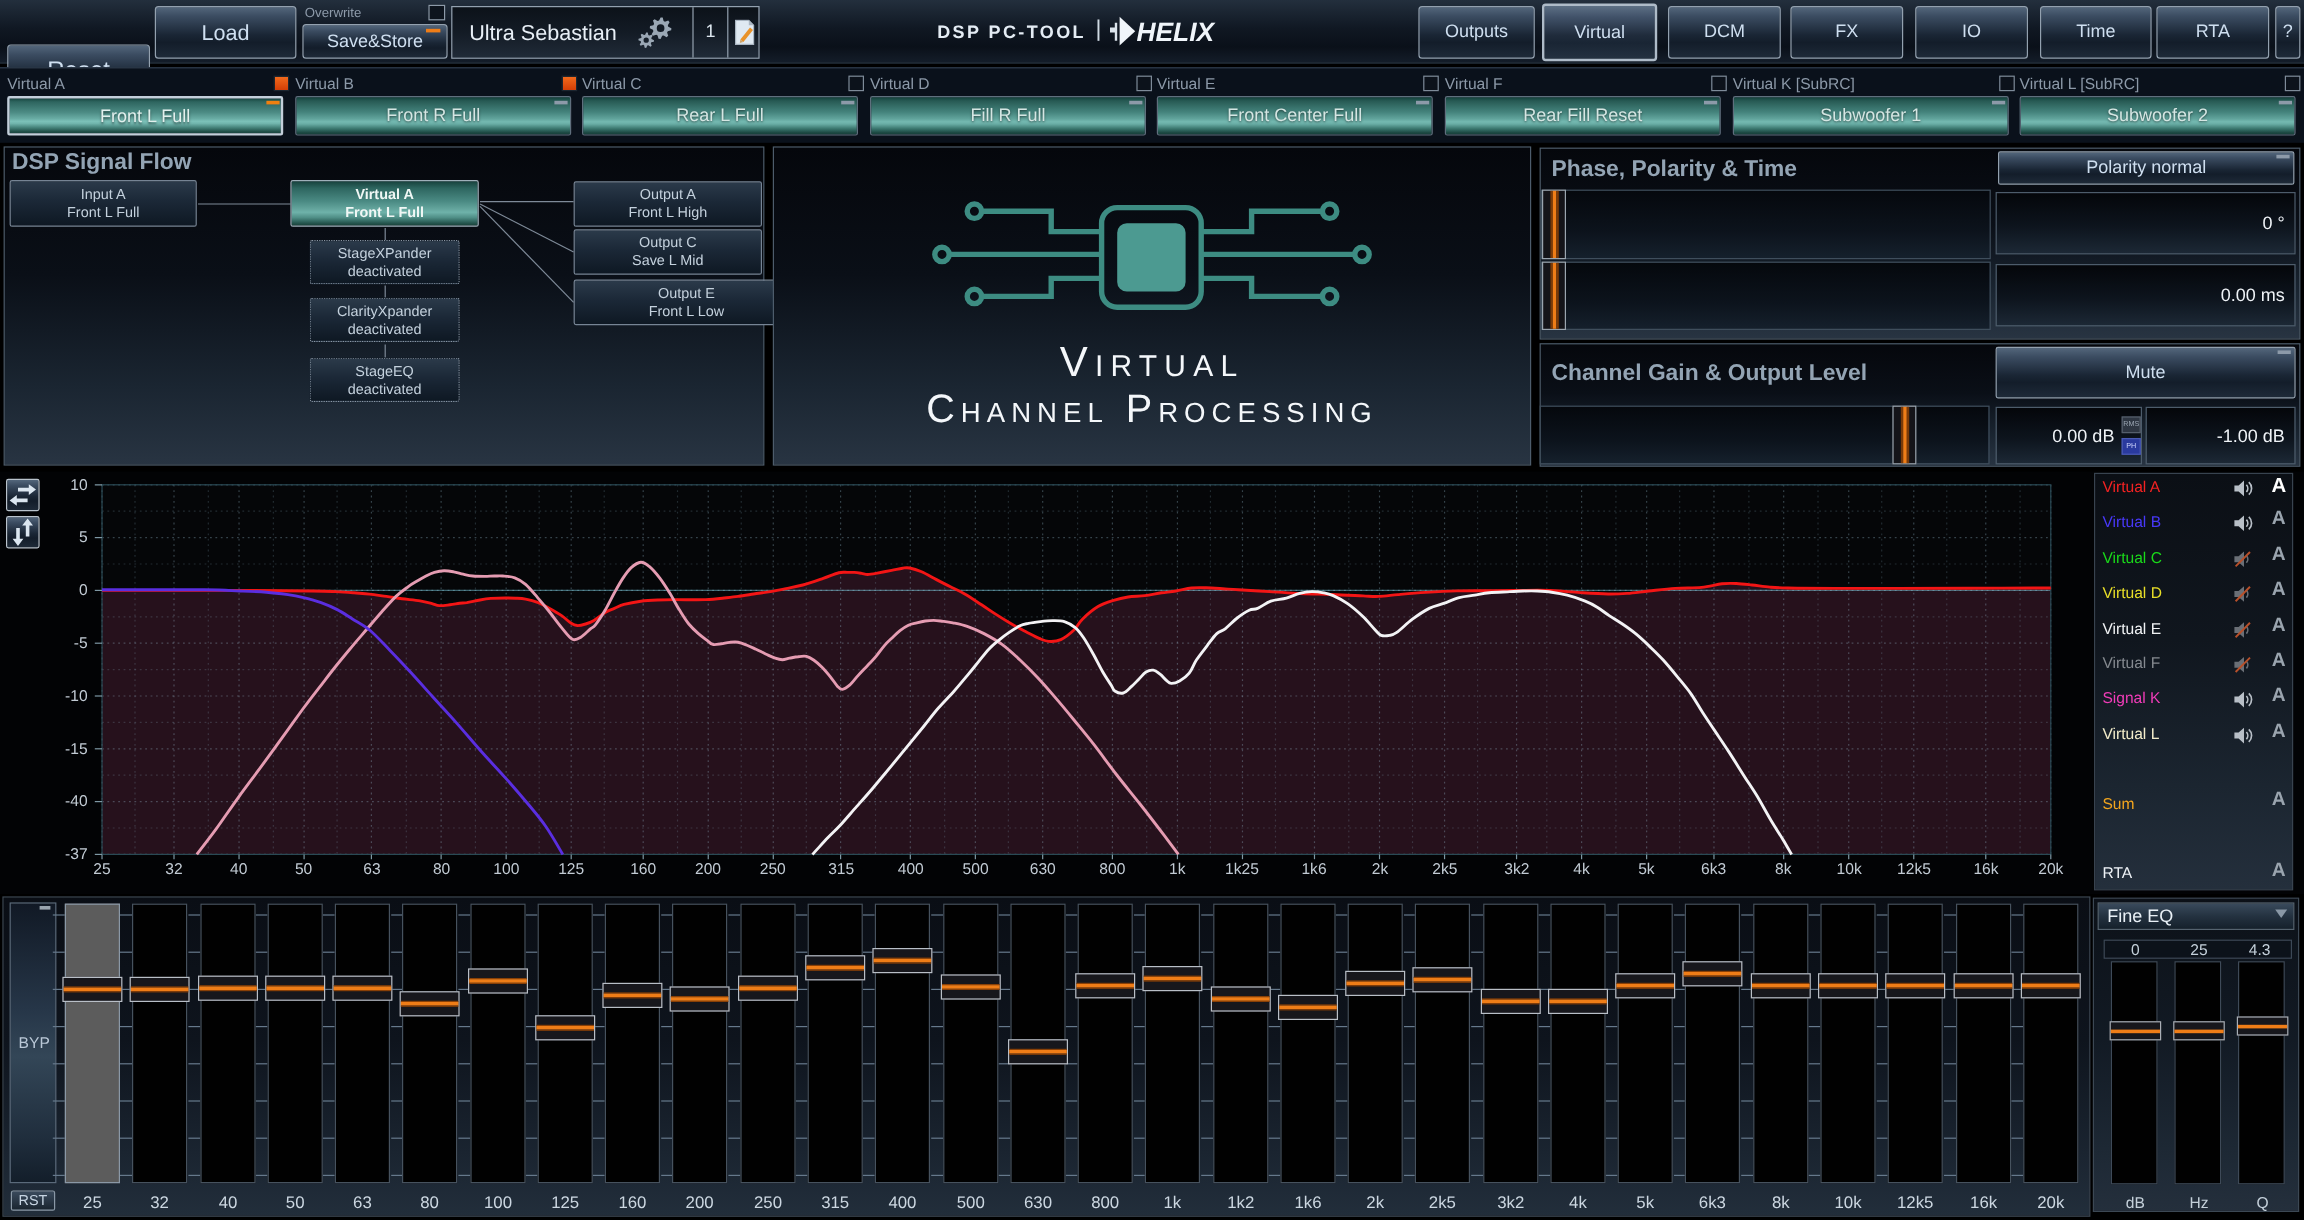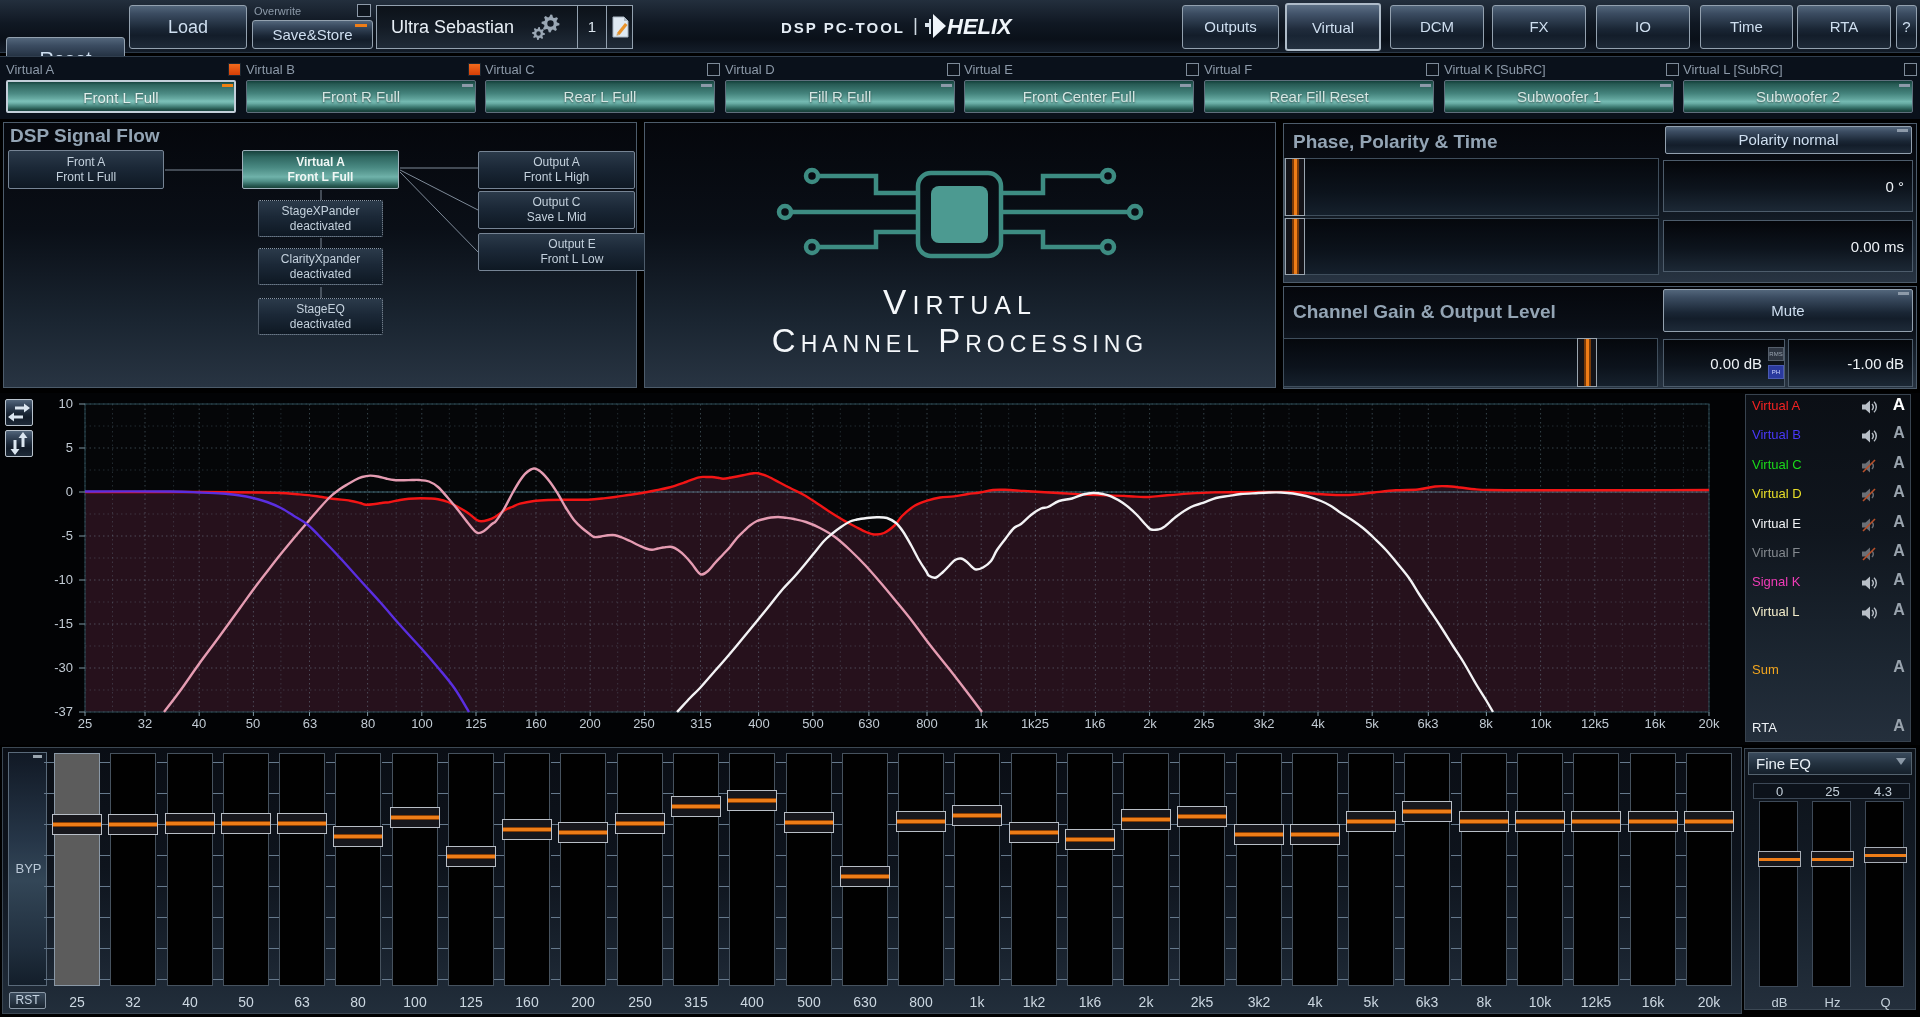--- a/index.html
+++ b/index.html
@@ -104,21 +104,21 @@
     <line x1="162" y1="48" x2="239" y2="48"></line>
     <line x1="397" y1="46" x2="475" y2="46"></line>
     <line x1="397" y1="48" x2="475" y2="88"></line>
     <line x1="397" y1="50" x2="475" y2="130"></line>
     <line x1="318" y1="68" x2="318" y2="78"></line>
     <line x1="318" y1="116" x2="318" y2="126"></line>
     <line x1="318" y1="165" x2="318" y2="176"></line>
   </g>
 </svg>
 <div class="abs" style="left:8px;top:150px;width:156px;height:39px;border:1px solid #768494;background:linear-gradient(180deg,#2b3a4a 0%,#1b2837 45%,#0e1823 100%);color:#c4d1dd;font-weight:normal;font-size:12px;text-align:center;display:flex;flex-direction:column;justify-content:center;line-height:15px;border-radius:2px;">
-    <div>Front A</div>
+    <div>Input A</div>
     <div>Front L Full</div>
   </div>
 <div class="abs" style="left:242px;top:150px;width:157px;height:39px;border:1px solid #9fb0ba;background:linear-gradient(180deg,#16413c 0%,#2e6660 16%,#4a8a83 45%,#63a49c 62%,#6fb2aa 70%,#4f8e86 82%,#265750 94%,#194238 100%);color:#f0f7f5;font-weight:bold;font-size:12px;text-align:center;display:flex;flex-direction:column;justify-content:center;line-height:15px;border-radius:2px;">
     <div>Virtual A</div>
     <div>Front L Full</div>
   </div>
 <div class="abs" style="left:478px;top:151px;width:157px;height:38px;border:1px solid #768494;background:linear-gradient(180deg,#2b3a4a 0%,#1b2837 45%,#0e1823 100%);color:#c4d1dd;font-weight:normal;font-size:12px;text-align:center;display:flex;flex-direction:column;justify-content:center;line-height:15px;border-radius:2px;">
     <div>Output A</div>
     <div>Front L High</div>
   </div>
@@ -329,21 +329,21 @@
     <path d="M164.0,319.0 C166.7,315.5 174.2,306.0 180.0,298.0 C185.8,290.0 192.5,280.0 199.0,271.0 C205.5,262.0 212.2,253.3 219.0,244.0 C225.8,234.7 234.3,222.8 240.0,215.0 C245.7,207.2 248.7,202.8 253.0,197.0 C257.3,191.2 261.5,185.8 266.0,180.0 C270.5,174.2 275.3,167.8 280.0,162.0 C284.7,156.2 289.7,150.2 294.0,145.0 C298.3,139.8 302.0,135.7 306.0,131.0 C310.0,126.3 314.0,121.5 318.0,117.0 C322.0,112.5 326.3,107.5 330.0,104.0 C333.7,100.5 337.0,98.2 340.0,96.0 C343.0,93.8 345.5,92.5 348.0,91.0 C350.5,89.5 352.7,88.2 355.0,87.0 C357.3,85.8 359.5,84.7 362.0,84.0 C364.5,83.3 367.3,82.7 370.0,82.6 C372.7,82.5 375.3,83.0 378.0,83.5 C380.7,84.0 383.3,84.9 386.0,85.5 C388.7,86.1 391.0,86.7 394.0,87.0 C397.0,87.3 401.0,87.3 404.0,87.3 C407.0,87.3 409.5,87.0 412.0,87.0 C414.5,87.0 416.2,86.8 419.0,87.0 C421.8,87.2 425.8,87.3 429.0,88.5 C432.2,89.7 434.8,91.2 438.0,94.0 C441.2,96.8 444.7,101.2 448.0,105.0 C451.3,108.8 454.7,112.8 458.0,117.0 C461.3,121.2 464.8,126.2 468.0,130.0 C471.2,133.8 474.3,138.4 477.0,139.7 C479.7,141.0 481.5,139.5 484.0,138.0 C486.5,136.5 490.0,132.7 492.0,131.0 C494.0,129.3 494.0,130.5 496.0,128.0 C498.0,125.5 501.3,120.5 504.0,116.0 C506.7,111.5 509.5,105.5 512.0,101.0 C514.5,96.5 516.7,92.5 519.0,89.0 C521.3,85.5 523.5,82.2 526.0,80.0 C528.5,77.8 531.5,75.7 534.0,75.5 C536.5,75.3 538.3,76.8 541.0,79.0 C543.7,81.2 547.2,85.3 550.0,89.0 C552.8,92.7 555.3,96.7 558.0,101.0 C560.7,105.3 563.3,110.7 566.0,115.0 C568.7,119.3 571.3,123.7 574.0,127.0 C576.7,130.3 579.5,132.8 582.0,135.0 C584.5,137.2 587.0,139.0 589.0,140.5 C591.0,142.0 592.0,143.5 594.0,144.0 C596.0,144.5 598.7,143.8 601.0,143.5 C603.3,143.2 605.7,142.5 608.0,142.3 C610.3,142.1 612.7,141.8 615.0,142.2 C617.3,142.6 619.5,143.5 622.0,144.5 C624.5,145.5 627.3,146.8 630.0,148.0 C632.7,149.2 635.3,150.8 638.0,152.0 C640.7,153.2 643.7,154.7 646.0,155.5 C648.3,156.3 650.0,156.8 652.0,156.8 C654.0,156.8 655.8,155.9 658.0,155.5 C660.2,155.1 662.7,154.5 665.0,154.3 C667.3,154.0 669.8,153.5 672.0,154.0 C674.2,154.5 675.8,155.5 678.0,157.0 C680.2,158.5 682.7,160.7 685.0,163.0 C687.3,165.3 689.8,168.3 692.0,171.0 C694.2,173.7 696.3,177.2 698.0,179.0 C699.7,180.8 700.3,181.7 702.0,181.5 C703.7,181.3 705.8,179.9 708.0,178.0 C710.2,176.1 712.5,172.8 715.0,170.0 C717.5,167.2 720.5,164.2 723.0,161.5 C725.5,158.8 727.7,156.8 730.0,154.0 C732.3,151.2 734.7,147.7 737.0,145.0 C739.3,142.3 741.8,140.1 744.0,138.0 C746.2,135.9 747.8,134.2 750.0,132.5 C752.2,130.8 754.7,129.1 757.0,128.0 C759.3,126.9 761.7,126.6 764.0,126.0 C766.3,125.4 768.7,124.8 771.0,124.5 C773.3,124.2 775.5,124.0 778.0,124.0 C780.5,124.0 783.3,124.5 786.0,124.8 C788.7,125.1 790.7,125.3 794.0,126.0 C797.3,126.7 801.7,127.5 806.0,129.0 C810.3,130.5 815.2,132.5 820.0,135.0 C824.8,137.5 830.0,140.3 835.0,144.0 C840.0,147.7 845.0,152.3 850.0,157.0 C855.0,161.7 860.0,166.7 865.0,172.0 C870.0,177.3 875.0,183.2 880.0,189.0 C885.0,194.8 889.7,200.5 895.0,207.0 C900.3,213.5 906.2,220.5 912.0,228.0 C917.8,235.5 923.7,243.8 930.0,252.0 C936.3,260.2 943.3,268.5 950.0,277.0 C956.7,285.5 964.7,296.0 970.0,303.0 C975.3,310.0 980.0,316.3 982.0,319.0" fill="none" stroke="#e59cb2" stroke-width="2.4" stroke-linejoin="round"></path>
     <path d="M677.0,319.0 C679.2,316.7 686.2,309.0 690.0,305.0 C693.8,301.0 696.0,299.3 700.0,295.0 C704.0,290.7 709.3,284.3 714.0,279.0 C718.7,273.7 723.2,268.7 728.0,263.0 C732.8,257.3 738.2,250.8 743.0,245.0 C747.8,239.2 752.5,233.5 757.0,228.0 C761.5,222.5 765.8,217.2 770.0,212.0 C774.2,206.8 777.8,201.8 782.0,197.0 C786.2,192.2 791.0,187.5 795.0,183.0 C799.0,178.5 802.7,174.0 806.0,170.0 C809.3,166.0 812.0,162.7 815.0,159.0 C818.0,155.3 821.0,151.2 824.0,148.0 C827.0,144.8 830.2,142.3 833.0,140.0 C835.8,137.7 838.2,135.9 841.0,134.0 C843.8,132.1 847.3,129.8 850.0,128.5 C852.7,127.2 854.2,127.1 857.0,126.5 C859.8,125.9 863.7,125.4 867.0,125.0 C870.3,124.6 873.7,124.2 877.0,124.2 C880.3,124.2 883.8,124.0 887.0,125.0 C890.2,126.0 893.3,127.8 896.0,130.0 C898.7,132.2 900.5,134.8 903.0,138.5 C905.5,142.2 908.3,147.2 911.0,152.0 C913.7,156.8 916.5,162.7 919.0,167.0 C921.5,171.3 924.3,175.4 926.0,178.0 C927.7,180.6 927.3,181.7 929.0,182.8 C930.7,183.9 933.7,185.1 936.0,184.5 C938.3,183.9 940.8,180.9 943.0,179.0 C945.2,177.1 947.0,175.0 949.0,173.0 C951.0,171.0 953.0,168.2 955.0,167.0 C957.0,165.8 959.0,165.2 961.0,165.5 C963.0,165.8 965.2,167.6 967.0,169.0 C968.8,170.4 970.5,172.8 972.0,174.0 C973.5,175.2 974.2,176.4 976.0,176.5 C977.8,176.6 980.5,175.9 983.0,174.5 C985.5,173.1 988.7,170.9 991.0,168.0 C993.3,165.1 994.5,160.8 997.0,157.0 C999.5,153.2 1003.2,148.7 1006.0,145.0 C1008.8,141.3 1011.5,137.3 1014.0,135.0 C1016.5,132.7 1018.2,133.2 1021.0,131.0 C1023.8,128.8 1027.7,124.6 1031.0,122.0 C1034.3,119.4 1038.2,116.8 1041.0,115.5 C1043.8,114.2 1045.0,115.2 1048.0,114.0 C1051.0,112.8 1055.0,109.4 1059.0,108.0 C1063.0,106.6 1068.0,106.6 1072.0,105.5 C1076.0,104.4 1079.5,102.4 1083.0,101.5 C1086.5,100.6 1089.7,100.1 1093.0,100.0 C1096.3,99.9 1100.0,100.4 1103.0,101.0 C1106.0,101.6 1107.7,101.9 1111.0,103.4 C1114.3,104.9 1118.8,107.1 1123.0,110.0 C1127.2,112.9 1132.2,117.3 1136.0,121.0 C1139.8,124.7 1143.5,129.4 1146.0,132.0 C1148.5,134.6 1149.0,135.8 1151.0,136.5 C1153.0,137.2 1155.8,136.9 1158.0,136.5 C1160.2,136.1 1160.8,136.2 1164.0,134.0 C1167.2,131.8 1172.5,126.3 1177.0,123.0 C1181.5,119.7 1186.7,116.2 1191.0,114.0 C1195.3,111.8 1198.8,111.4 1203.0,109.9 C1207.2,108.4 1211.7,106.2 1216.0,105.0 C1220.3,103.8 1224.8,103.6 1229.0,102.9 C1233.2,102.2 1236.5,101.5 1241.0,101.0 C1245.5,100.5 1251.3,100.4 1256.0,100.2 C1260.7,99.9 1264.8,99.6 1269.0,99.5 C1273.2,99.4 1277.0,99.3 1281.0,99.5 C1285.0,99.7 1288.8,99.9 1293.0,100.5 C1297.2,101.1 1301.3,101.8 1306.0,103.0 C1310.7,104.2 1316.8,106.3 1321.0,108.0 C1325.2,109.7 1327.7,111.0 1331.0,113.0 C1334.3,115.0 1337.5,117.7 1341.0,120.0 C1344.5,122.3 1348.3,124.5 1352.0,127.0 C1355.7,129.5 1359.3,132.0 1363.0,135.0 C1366.7,138.0 1370.2,141.3 1374.0,145.0 C1377.8,148.7 1382.2,152.8 1386.0,157.0 C1389.8,161.2 1393.2,165.3 1397.0,170.0 C1400.8,174.7 1405.3,179.8 1409.0,185.0 C1412.7,190.2 1415.3,195.3 1419.0,201.0 C1422.7,206.7 1427.3,213.5 1431.0,219.0 C1434.7,224.5 1437.3,228.3 1441.0,234.0 C1444.7,239.7 1449.2,247.0 1453.0,253.0 C1456.8,259.0 1460.2,263.7 1464.0,270.0 C1467.8,276.3 1472.3,284.8 1476.0,291.0 C1479.7,297.2 1483.2,302.3 1486.0,307.0 C1488.8,311.7 1491.8,317.0 1493.0,319.0" fill="none" stroke="#f3f3f5" stroke-width="2.4" stroke-linejoin="round"></path>
     <path d="M85.0,98.5 C99.2,98.5 150.8,98.3 170.0,98.5 C189.2,98.7 191.3,99.2 200.0,99.5 C208.7,99.8 215.3,100.0 222.0,100.5 C228.7,101.0 234.8,101.8 240.0,102.5 C245.2,103.2 248.5,103.9 253.0,105.0 C257.5,106.1 262.3,107.3 267.0,109.0 C271.7,110.7 276.5,112.7 281.0,115.0 C285.5,117.3 289.5,120.2 294.0,123.0 C298.5,125.8 302.8,127.7 308.0,132.0 C313.2,136.3 319.3,143.2 325.0,149.0 C330.7,154.8 336.2,160.7 342.0,167.0 C347.8,173.3 353.7,180.0 360.0,187.0 C366.3,194.0 373.3,201.5 380.0,209.0 C386.7,216.5 393.2,224.3 400.0,232.0 C406.8,239.7 414.3,247.5 421.0,255.0 C427.7,262.5 434.3,270.2 440.0,277.0 C445.7,283.8 450.2,289.0 455.0,296.0 C459.8,303.0 466.7,315.2 469.0,319.0" fill="none" stroke="#5a2ee0" stroke-width="2.4" stroke-linejoin="round"></path>
   </svg>
 <div class="abs" style="left:28px;top:396px;width:45px;text-align:right;font-size:13px;color:#c2cbd4;">10</div>
 <div class="abs" style="left:28px;top:440px;width:45px;text-align:right;font-size:13px;color:#c2cbd4;">5</div>
 <div class="abs" style="left:28px;top:484px;width:45px;text-align:right;font-size:13px;color:#c2cbd4;">0</div>
 <div class="abs" style="left:28px;top:528px;width:45px;text-align:right;font-size:13px;color:#c2cbd4;">-5</div>
 <div class="abs" style="left:28px;top:572px;width:45px;text-align:right;font-size:13px;color:#c2cbd4;">-10</div>
 <div class="abs" style="left:28px;top:616px;width:45px;text-align:right;font-size:13px;color:#c2cbd4;">-15</div>
-<div class="abs" style="left:28px;top:660px;width:45px;text-align:right;font-size:13px;color:#c2cbd4;">-30</div>
+<div class="abs" style="left:28px;top:660px;width:45px;text-align:right;font-size:13px;color:#c2cbd4;">-40</div>
 <div class="abs" style="left:28px;top:704px;width:45px;text-align:right;font-size:13px;color:#c2cbd4;">-37</div>
 <div class="abs" style="left:55px;top:716px;width:60px;text-align:center;font-size:13px;color:#c2cbd4;">25</div>
 <div class="abs" style="left:115px;top:716px;width:60px;text-align:center;font-size:13px;color:#c2cbd4;">32</div>
 <div class="abs" style="left:169px;top:716px;width:60px;text-align:center;font-size:13px;color:#c2cbd4;">40</div>
 <div class="abs" style="left:223px;top:716px;width:60px;text-align:center;font-size:13px;color:#c2cbd4;">50</div>
 <div class="abs" style="left:280px;top:716px;width:60px;text-align:center;font-size:13px;color:#c2cbd4;">63</div>
 <div class="abs" style="left:338px;top:716px;width:60px;text-align:center;font-size:13px;color:#c2cbd4;">80</div>
 <div class="abs" style="left:392px;top:716px;width:60px;text-align:center;font-size:13px;color:#c2cbd4;">100</div>
 <div class="abs" style="left:446px;top:716px;width:60px;text-align:center;font-size:13px;color:#c2cbd4;">125</div>
 <div class="abs" style="left:506px;top:716px;width:60px;text-align:center;font-size:13px;color:#c2cbd4;">160</div>

